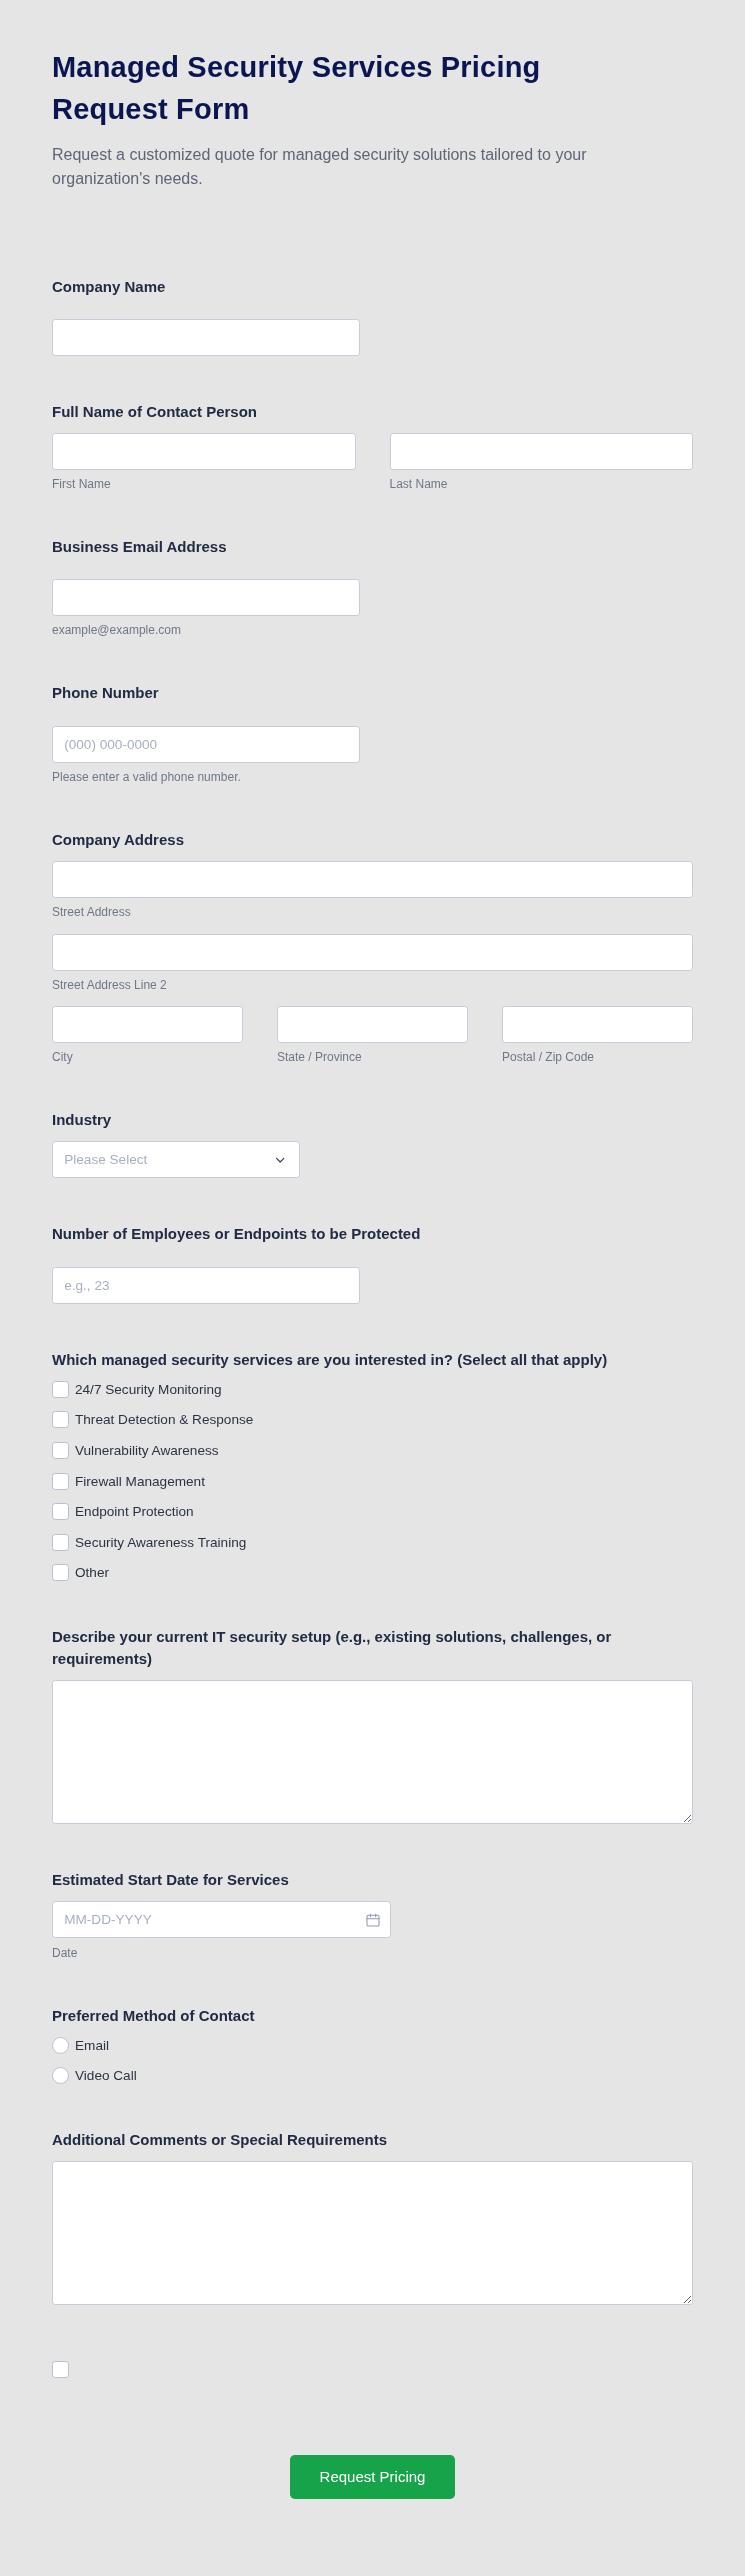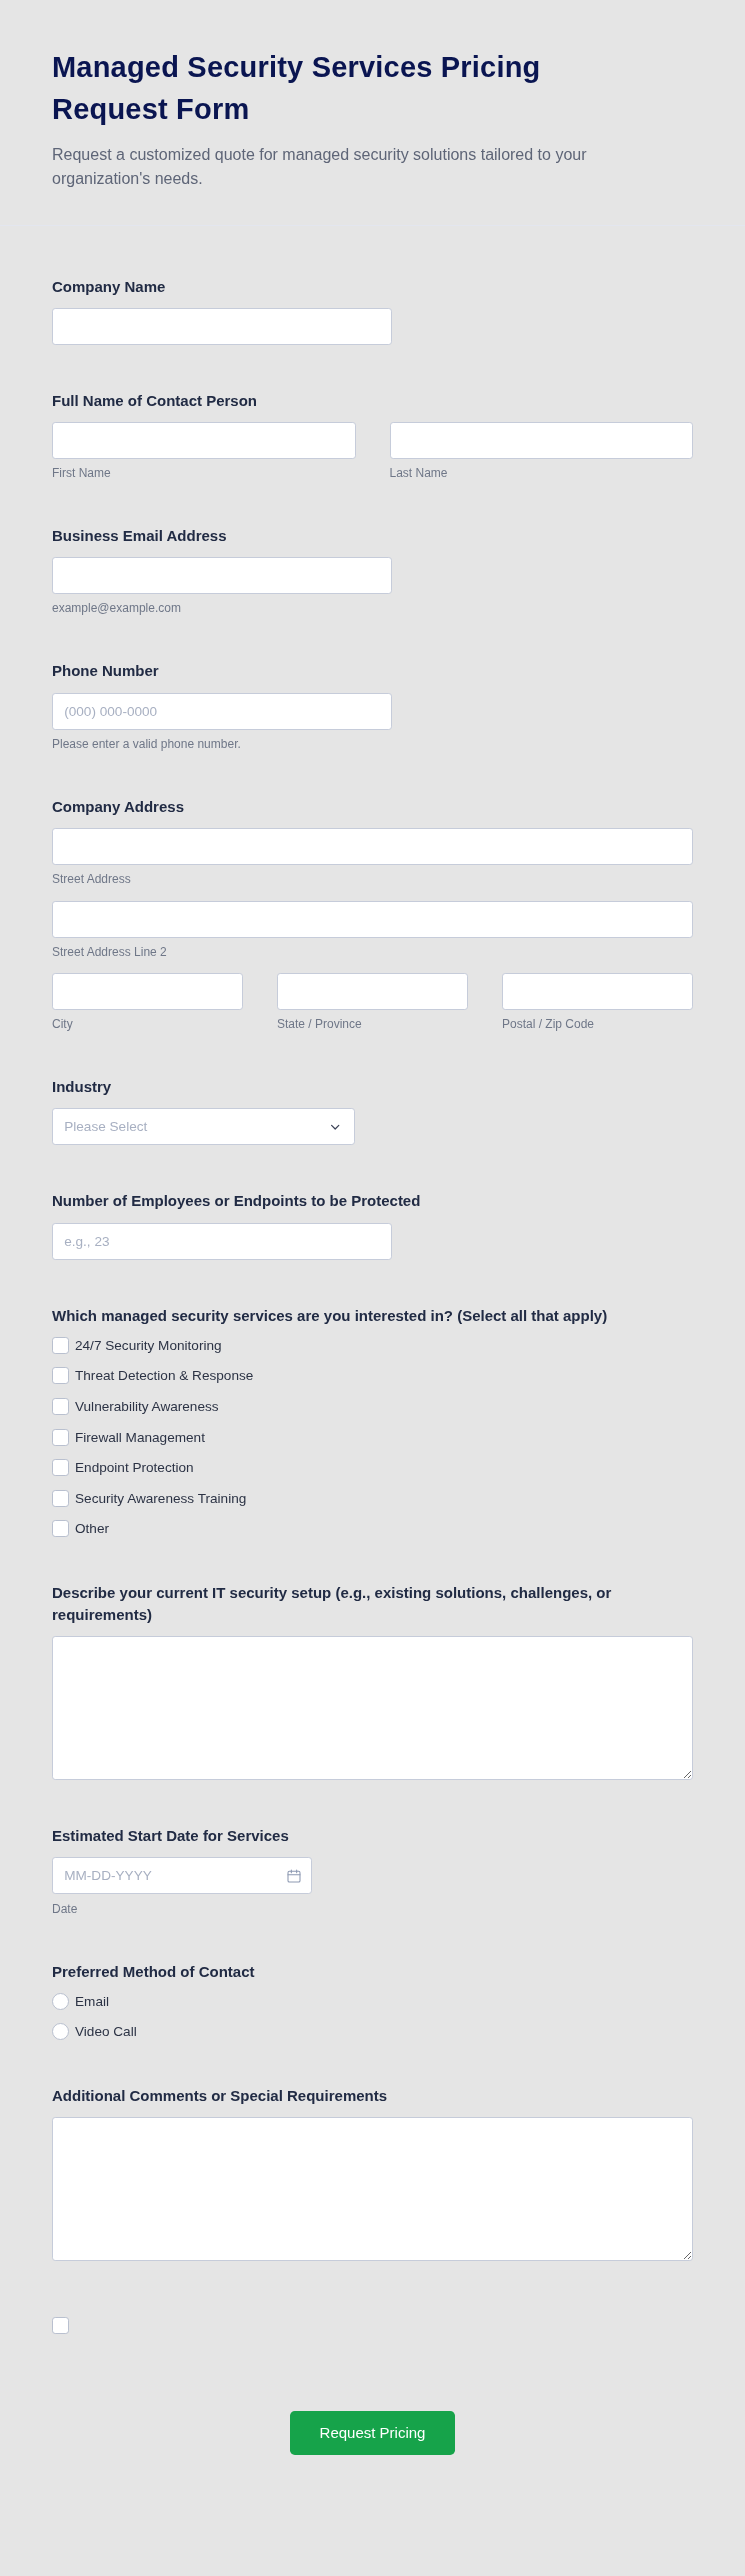--- a/index.html
+++ b/index.html
@@ -49,21 +49,21 @@
     border-radius: 3.2px;
     background: #fff;
     padding: 0 11.2px;
     font-size: 13.6px;
     color: #2c3345;
     width: 100%;
     font-family: inherit;
     outline: none;
   }
   .input::placeholder { color: #a8b0c2; opacity: 1; }
-  .w-med { width: 340px; }
+  .w-med { width: 308px; margin-top: 11px; }
   textarea.input {
     height: 144px;
     padding: 9.6px 11.2px;
     resize: both;
     line-height: 1.4;
     display: block;
   }
   .sublabel { display: block; margin-top: 7.2px; font-size: 12px; color: #6f7788; }
 
   .row { display: flex; gap: 34px; }
@@ -88,31 +88,31 @@
     border-radius: 3.2px;
     background: #fff;
     margin: 0;
     cursor: pointer;
     flex: 0 0 auto;
   }
   input[type=radio] { border-radius: 50%; }
 
   
   .select {
-    width: 303px; height: 37px;
+    width: 248px; height: 37px;
     border: 0.8px solid #c6ccda; border-radius: 3.2px;
     display: flex; align-items: center; justify-content: space-between;
     padding: 0 11.2px; cursor: pointer; background: #fff;
   }
   .select .sel-text { font-size: 13.6px; color: #a8b0c2; }
   .chevron { width: 14.4px; height: 14.4px; color: #3b4256; display: inline-flex; }
   .chevron svg { width: 100%; height: 100%; }
 
   
-  .date-wrap { position: relative; width: 260px; }
+  .date-wrap { position: relative; width: 339px; }
   .date-wrap .input { padding-right: 37px; }
   .cal-icon {
     position: absolute; right: 9.6px; top: 50%;
     transform: translateY(-50%);
     width: 16px; height: 16px; color: #8d99b2; cursor: pointer;
   }
   .cal-icon svg { width: 100%; height: 100%; display: block; }
 
   
   .authorize { display: flex; align-items: flex-start; gap: 11.2px; margin-top: 53px; }

